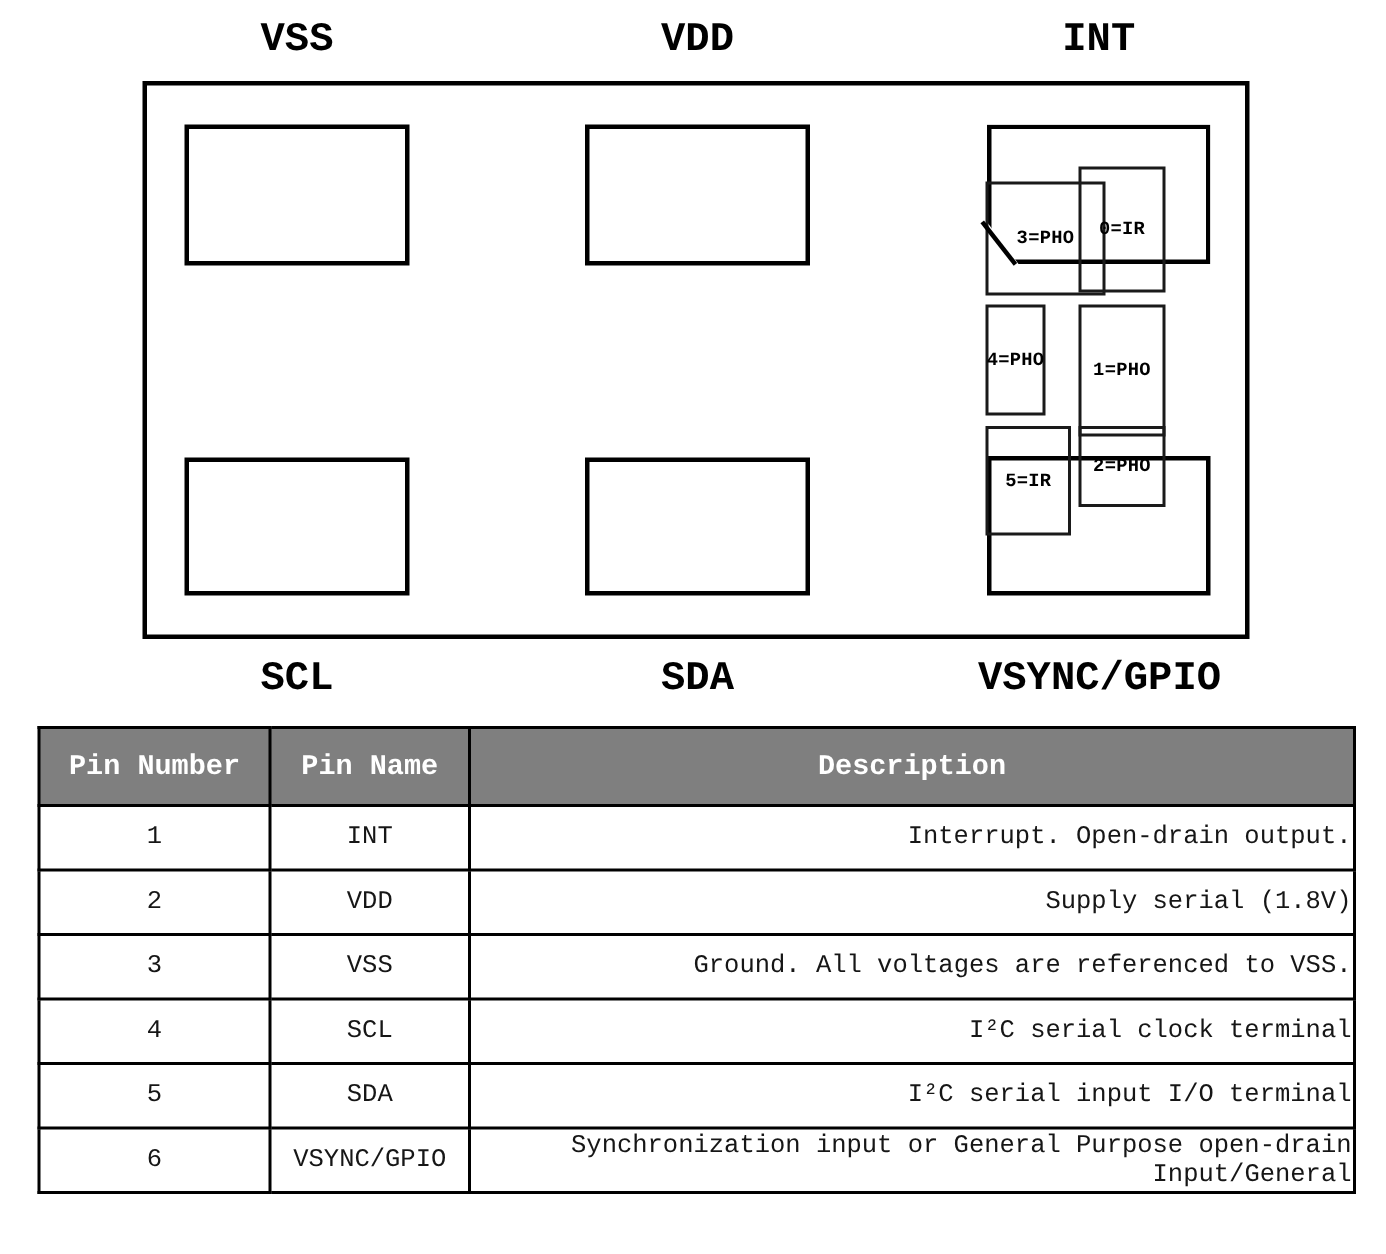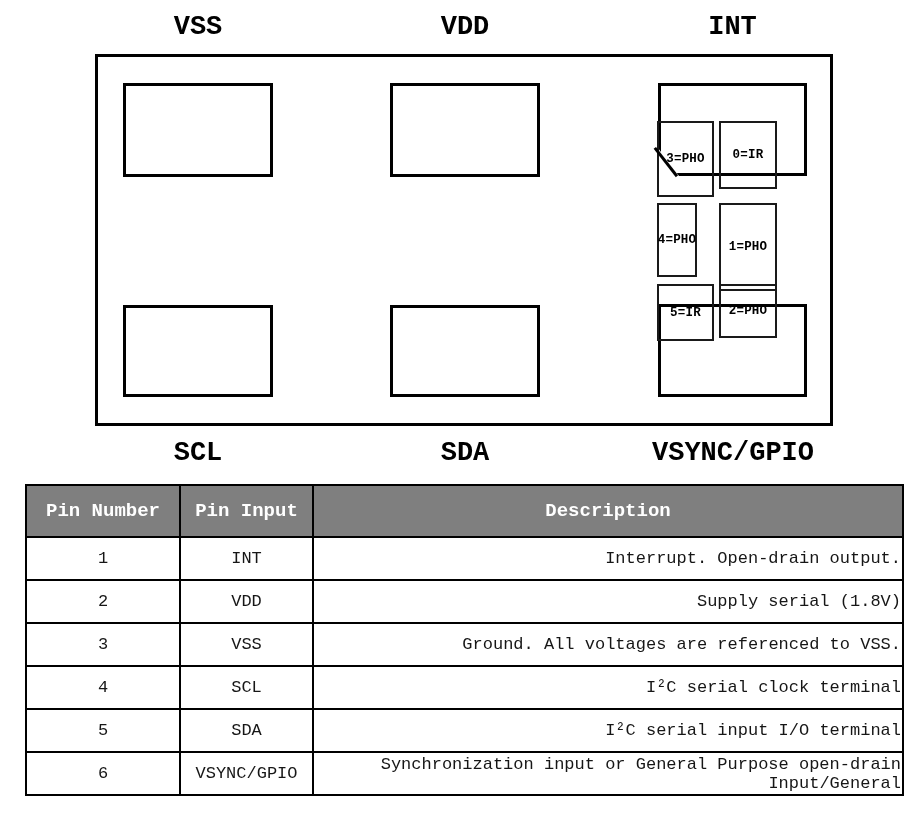--- a/index.html
+++ b/index.html
@@ -64,44 +64,44 @@
 
     <div class="chip-outline"></div>
 
     <div class="pad" style="left:123px;top:83px;width:150px;height:94px"></div>
     <div class="pad" style="left:390px;top:83px;width:150px;height:94px"></div>
     <div class="pad pad-chamfer" style="left:658px;top:83px;width:149px;height:93px"></div>
     <div class="pad" style="left:123px;top:305px;width:150px;height:92px"></div>
     <div class="pad" style="left:390px;top:305px;width:150px;height:92px"></div>
     <div class="pad" style="left:658px;top:304px;width:149px;height:93px"></div>
 
-    <div class="sensor-cell" style="left:657px;top:121px;width:57px;height:76px">3=PHO</div>
-    <div class="sensor-cell" style="left:719px;top:121px;width:58px;height:68px">0=IR</div>
+    <div class="sensor-cell" style="left:657px;top:121px;width:80px;height:76px">3=PHO</div>
+    <div class="sensor-cell" style="left:719px;top:111px;width:58px;height:84px">0=IR</div>
     <div class="sensor-cell" style="left:657px;top:203px;width:40px;height:74px">4=PHO</div>
     <div class="sensor-cell" style="left:719px;top:203px;width:58px;height:88px">1=PHO</div>
-    <div class="sensor-cell" style="left:657px;top:284px;width:57px;height:57px">5=IR</div>
+    <div class="sensor-cell" style="left:657px;top:284px;width:57px;height:73px">5=IR</div>
     <div class="sensor-cell" style="left:719px;top:284px;width:58px;height:54px">2=PHO</div>
 
     <div class="chamfer-line"></div>
 
     <div class="pin-label" style="left:123px;top:437px;width:150px">SCL</div>
     <div class="pin-label" style="left:390px;top:437px;width:150px">SDA</div>
     <div class="pin-label" style="left:633px;top:437px;width:200px">VSYNC/GPIO</div>
   </div>
 
   <table class="pin-table">
     <colgroup>
       <col style="width:154px">
         <col style="width:133px">
         <col style="width:590px">
     </colgroup>
     <thead>
       <tr>
         <th>Pin Number</th>
-        <th>Pin Input</th>
+        <th>Pin Name</th>
         <th>Description</th>
       </tr>
     </thead>
     <tbody>
       <tr>
         <td class="col-num">1</td>
         <td class="col-name">INT</td>
         <td class="col-desc">Interrupt. Open-drain output.</td>
       </tr>
       <tr>

